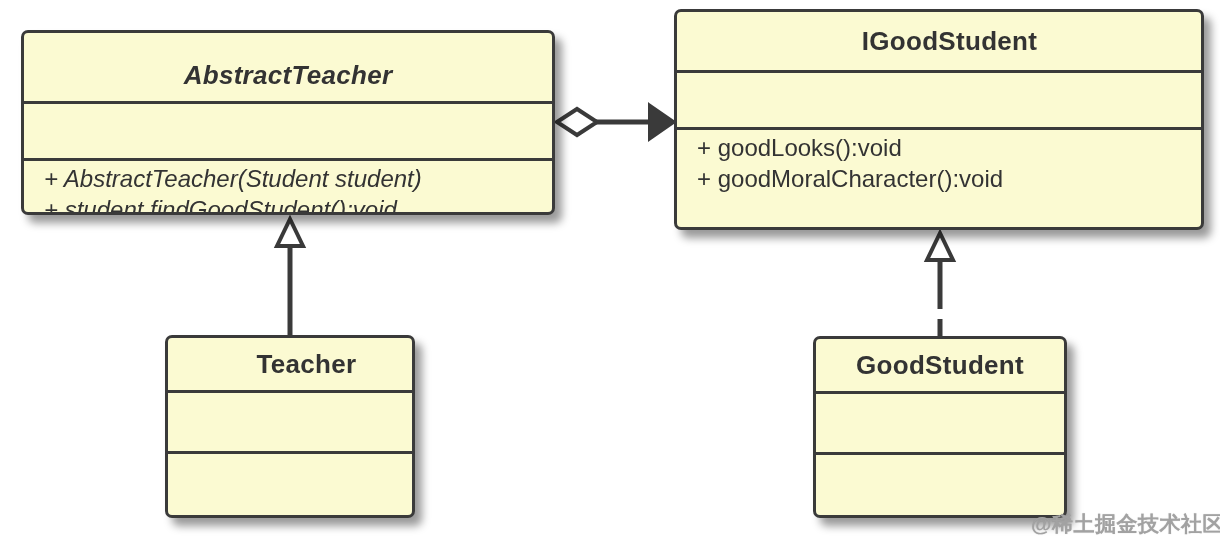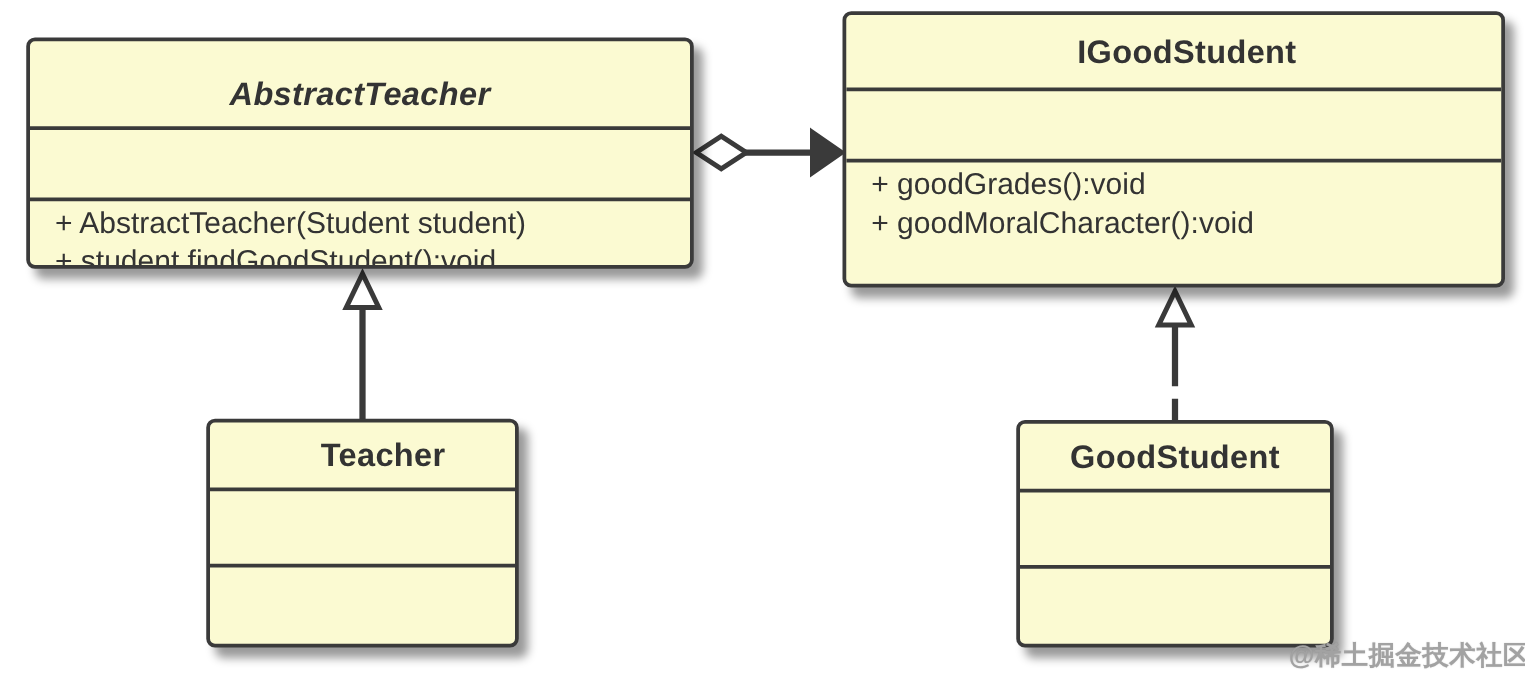--- a/index.html
+++ b/index.html
@@ -41,21 +41,21 @@
     border-top: 3px solid #3a3a3a;
     flex: 1;
     padding: 2px 4px 0 20px;
     font-size: 24px;
     color: #333333;
     overflow: hidden;
   }
   .uml-methods .m { line-height: 31px; white-space: nowrap; }
 
   .abstract .uml-title  { font-style: italic; margin-top: 16px; }
-  .abstract .uml-methods{ }
+  .abstract .uml-methods{ font-style: italic; }
 
   
   #box-abstract-teacher { left: 21px;  top: 30px;  width: 534px; height: 185px; }
   #box-abstract-teacher .uml-title { flex: 0 0 52px; }
   #box-abstract-teacher .uml-attrs { flex: 0 0 54px; }
 
   
   #box-igood-student { left: 674px; top: 9px; width: 530px; height: 221px; }
   #box-igood-student .uml-title { flex: 0 0 58px; margin-left: 21px; }
   #box-igood-student .uml-attrs { flex: 0 0 54px; }
@@ -112,21 +112,21 @@
     <div class="uml-methods">
       <div class="m">+ AbstractTeacher(Student student)</div>
       <div class="m">+ student findGoodStudent():void</div>
     </div>
   </div>
 
   <div class="uml-box" id="box-igood-student">
     <div class="uml-title">IGoodStudent</div>
     <div class="uml-attrs"></div>
     <div class="uml-methods">
-      <div class="m">+ goodGrades():void</div>
+      <div class="m">+ goodLooks():void</div>
       <div class="m">+ goodMoralCharacter():void</div>
     </div>
   </div>
 
   <div class="uml-box" id="box-teacher">
     <div class="uml-title">Teacher</div>
     <div class="uml-attrs"></div>
     <div class="uml-methods"></div>
   </div>
 

